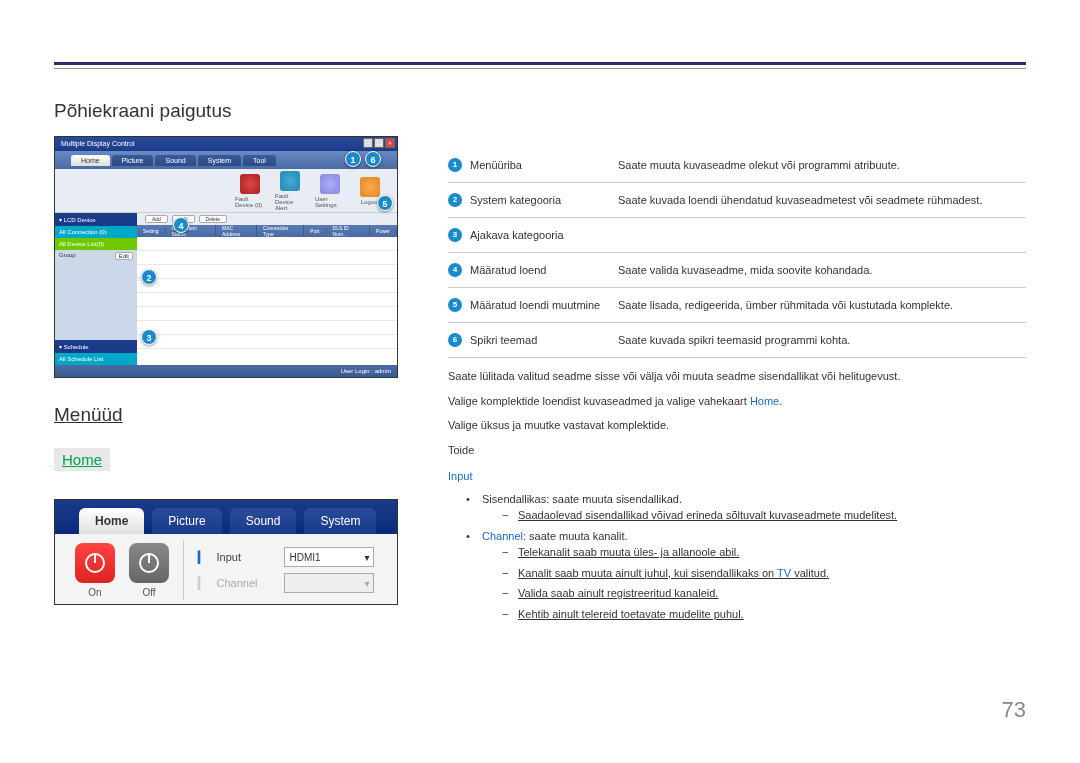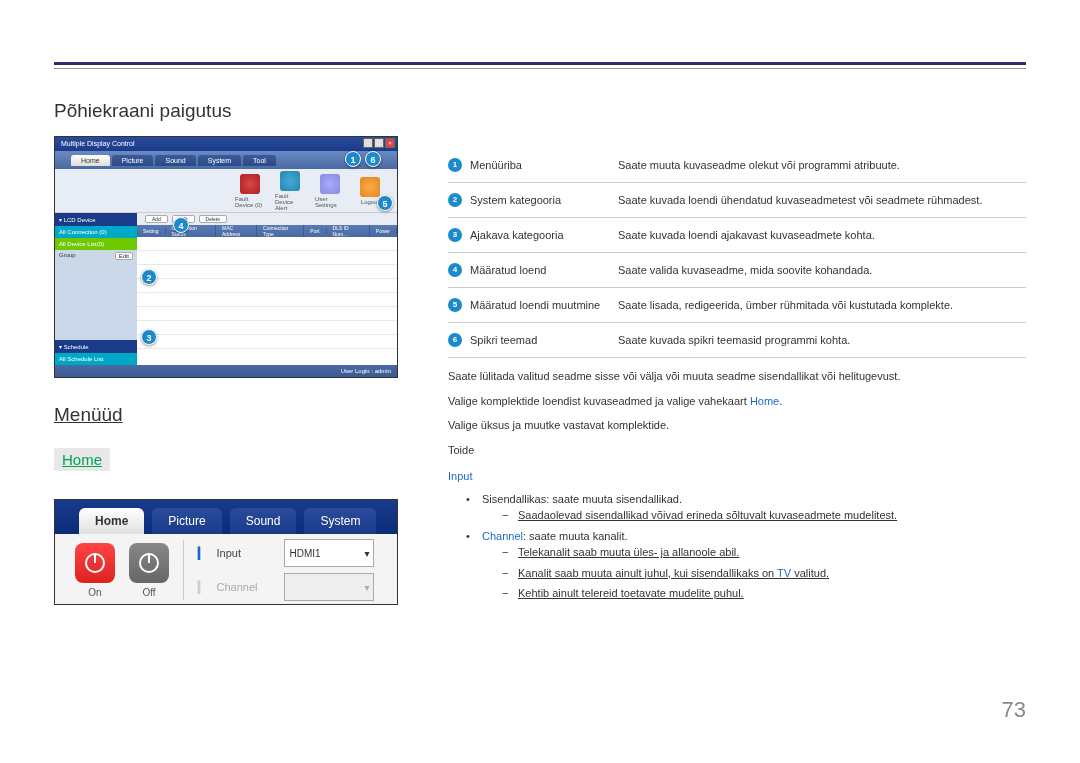--- a/index.html
+++ b/index.html
@@ -245,21 +245,21 @@
     transform: translateX(-50%);
   }
   .s2-divider { width: 1px; height: 60px; background: #ccc; margin: 0 14px; }
   .s2-fields { display: flex; flex-direction: column; gap: 6px; }
   .s2-field { display: flex; align-items: center; font-size: 11px; gap: 8px; }
   .s2-field-lbl { color: #444; width: 60px; }
   .s2-field-lbl.dim { color: #aaa; }
   .s2-ibar { color: #1a6acc; font-weight: bold; margin-right: 2px; }
   .s2-select {
     width: 90px;
-    height: 28px;
+    height: 20px;
     border: 1px solid #aaa;
     background: #fff;
     font-size: 10px;
     padding: 0 4px;
     display: flex;
     align-items: center;
     justify-content: space-between;
   }
   .s2-select.dim { background: #eee; color: #aaa; }
   
@@ -453,21 +453,20 @@
       <div class="legend-desc">Saate muuta kuvaseadme olekut või programmi atribuute.</div>
     </div>
     <div class="legend-row">
       <div class="legend-num">2</div>
       <div class="legend-label">System kategooria</div>
       <div class="legend-desc">Saate kuvada loendi ühendatud kuvaseadmetest või seadmete rühmadest.</div>
     </div>
     <div class="legend-row">
       <div class="legend-num">3</div>
       <div class="legend-label">Ajakava kategooria</div>
-      <div class="legend-desc">Saate kuvada loendi ajakavast kuvaseadmete kohta.</div>
     </div>
     <div class="legend-row">
       <div class="legend-num">4</div>
       <div class="legend-label">Määratud loend</div>
       <div class="legend-desc">Saate valida kuvaseadme, mida soovite kohandada.</div>
     </div>
     <div class="legend-row">
       <div class="legend-num">5</div>
       <div class="legend-label">Määratud loendi muutmine</div>
       <div class="legend-desc">Saate lisada, redigeerida, ümber rühmitada või kustutada komplekte.</div>
@@ -492,20 +491,21 @@
         <span>Sisendallikas: saate muuta sisendallikad.</span>
         <ul class="dashes">
           <li>Saadaolevad sisendallikad võivad erineda sõltuvalt kuvaseadmete mudelitest.</li>
         </ul>
       </li>
       <li>
         <span class="hl">Channel</span><span>: saate muuta kanalit.</span>
         <ul class="dashes">
           <li>Telekanalit saab muuta üles- ja allanoole abil.</li>
           <li><span>Kanalit saab muuta ainult juhul, kui sisendallikaks on </span><span class="hl">TV</span><span> valitud.</span></li>
+          <li>Valida saab ainult registreeritud kanaleid.</li>
           <li>Kehtib ainult telereid toetavate mudelite puhul.</li>
         </ul>
       </li>
     </ul>
   </div>
 </div>
 
 <div class="page-num">73</div>
 
 </body></html>

